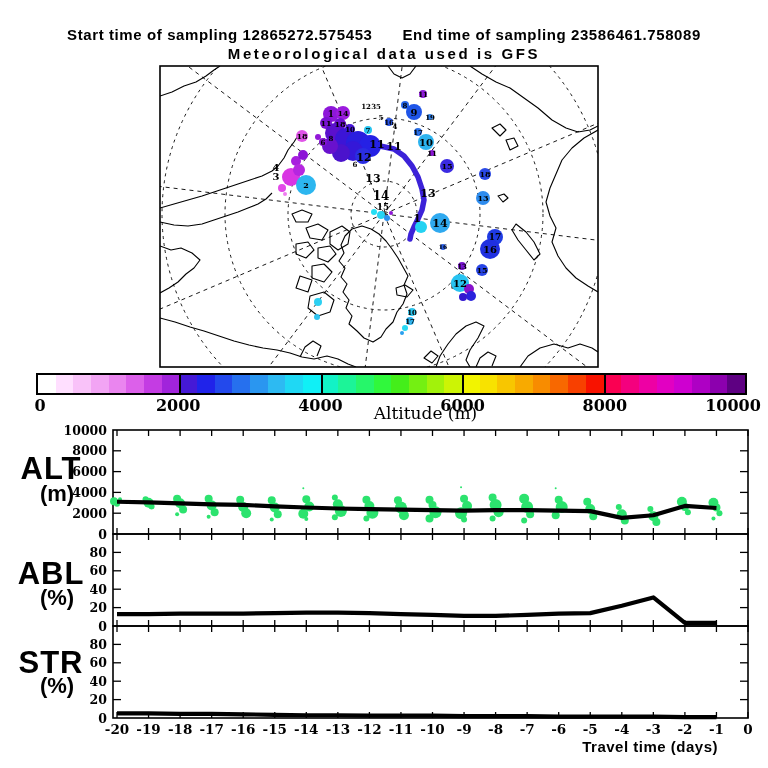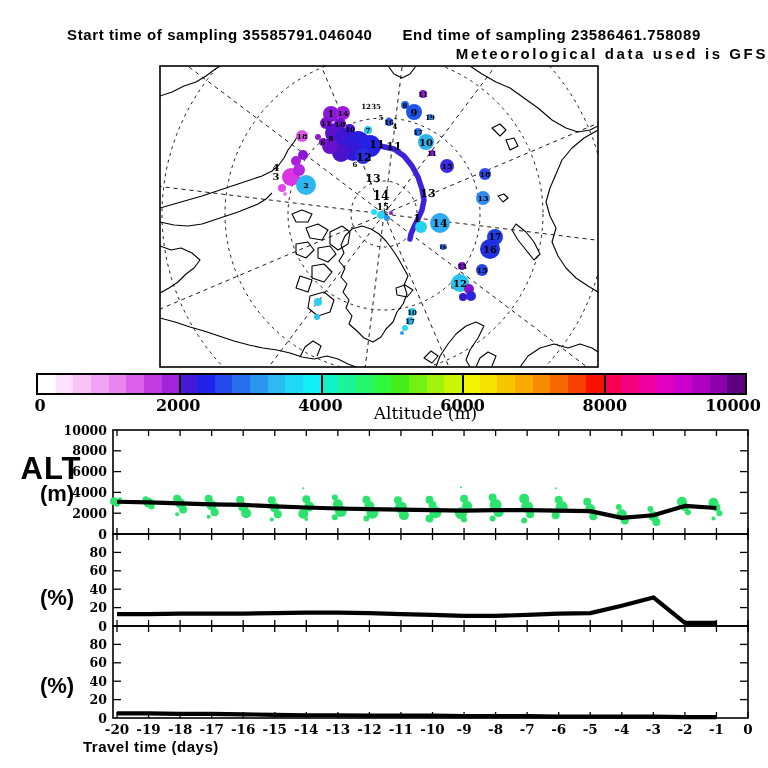--- a/index.html
+++ b/index.html
@@ -4,45 +4,45 @@
 <style>
   html,body{margin:0;padding:0}
   body{width:768px;height:768px;background:#fff;position:relative;overflow:hidden;
        font-family:"Liberation Sans",sans-serif;color:#000}
   .fig{position:absolute;inset:0}
   .t1{position:absolute;left:94px;top:4px;width:674px;text-align:center;
       font-size:19px;font-weight:bold;letter-spacing:2px;white-space:nowrap}
   .t2{position:absolute;left:2px;top:26px;width:764px;text-align:center;
       font-size:15px;font-weight:bold;letter-spacing:0.6px;white-space:nowrap}
   .t2 .gap{display:inline-block;width:30px}
-  .t3{position:absolute;left:0;top:45px;width:768px;text-align:right;
+  .t3{position:absolute;left:0;top:45px;width:768px;text-align:center;
       font-size:15px;font-weight:bold;letter-spacing:2.6px}
   #fig-svg{position:absolute;left:0;top:0}
   #fig-svg text{font-family:"DejaVu Serif",serif}
   .cbar{position:absolute;left:36px;top:373px;width:711px;height:22px;
         border:2px solid #000;box-sizing:border-box;display:flex}
   .cbar .cell{flex:1}
   .cdiv{position:absolute;top:-2px;bottom:-2px;width:2px;background:#000}
   .ctick{position:absolute;top:396px;transform:translateX(-50%);
          font-family:"DejaVu Serif",serif;font-weight:bold;font-size:16px;white-space:nowrap}
   .ctitle{position:absolute;left:70px;width:711px;top:403px;text-align:center;
           font-family:"DejaVu Serif",serif;font-size:17px}
   .plabel{position:absolute;left:0;width:102px;text-align:center;
           font-weight:bold;font-size:31px;letter-spacing:1px}
   .punit{position:absolute;left:6px;width:102px;text-align:center;
          font-weight:bold;font-size:22px}
-  .xtitle{position:absolute;left:83px;width:635px;top:738px;text-align:left;
+  .xtitle{position:absolute;left:83px;width:635px;top:738px;text-align:right;
           font-weight:bold;font-size:15px;letter-spacing:0.5px}
 </style>
 </head>
 <body>
 
 <div class="fig">
 
-  <div class="t2"><span>Start time of sampling 35585791.046040</span><span class="gap"></span><span>End time of sampling 23586461.758089</span></div>
+  <div class="t2"><span>Start time of sampling 12865272.575453</span><span class="gap"></span><span>End time of sampling 23586461.758089</span></div>
   <div class="t3">Meteorological data used is GFS</div>
 
   <svg id="fig-svg" width="768" height="768" viewBox="0 0 768 768">
     <defs>
       <clipPath id="mapclip">
           <rect x="160" y="66" width="438" height="301"></rect>
         </clipPath>
     </defs>
     <g id="map-group" clip-path="url(#mapclip)">
       <g id="graticule">
@@ -528,17 +528,19 @@
       <span class="ctick" style="left: 178.2px;">2000</span>
       <span class="ctick" style="left: 320.4px;">4000</span>
       <span class="ctick" style="left: 462.6px;">6000</span>
       <span class="ctick" style="left: 604.8px;">8000</span>
       <span class="ctick" style="left: 733px;">10000</span>
     </div>
   <div class="ctitle">Altitude (m)</div>
 
   <div class="plabel" style="top:451px">ALT</div>
   <div class="punit" style="top:481px">(m)</div>
+  <div class="plabel" style="top:556px">ABL</div>
   <div class="punit" style="top:585px">(%)</div>
+  <div class="plabel" style="top:645px">STR</div>
   <div class="punit" style="top:673px">(%)</div>
 
   <div class="xtitle">Travel time (days)</div>
 </div>
 
 </body></html>

